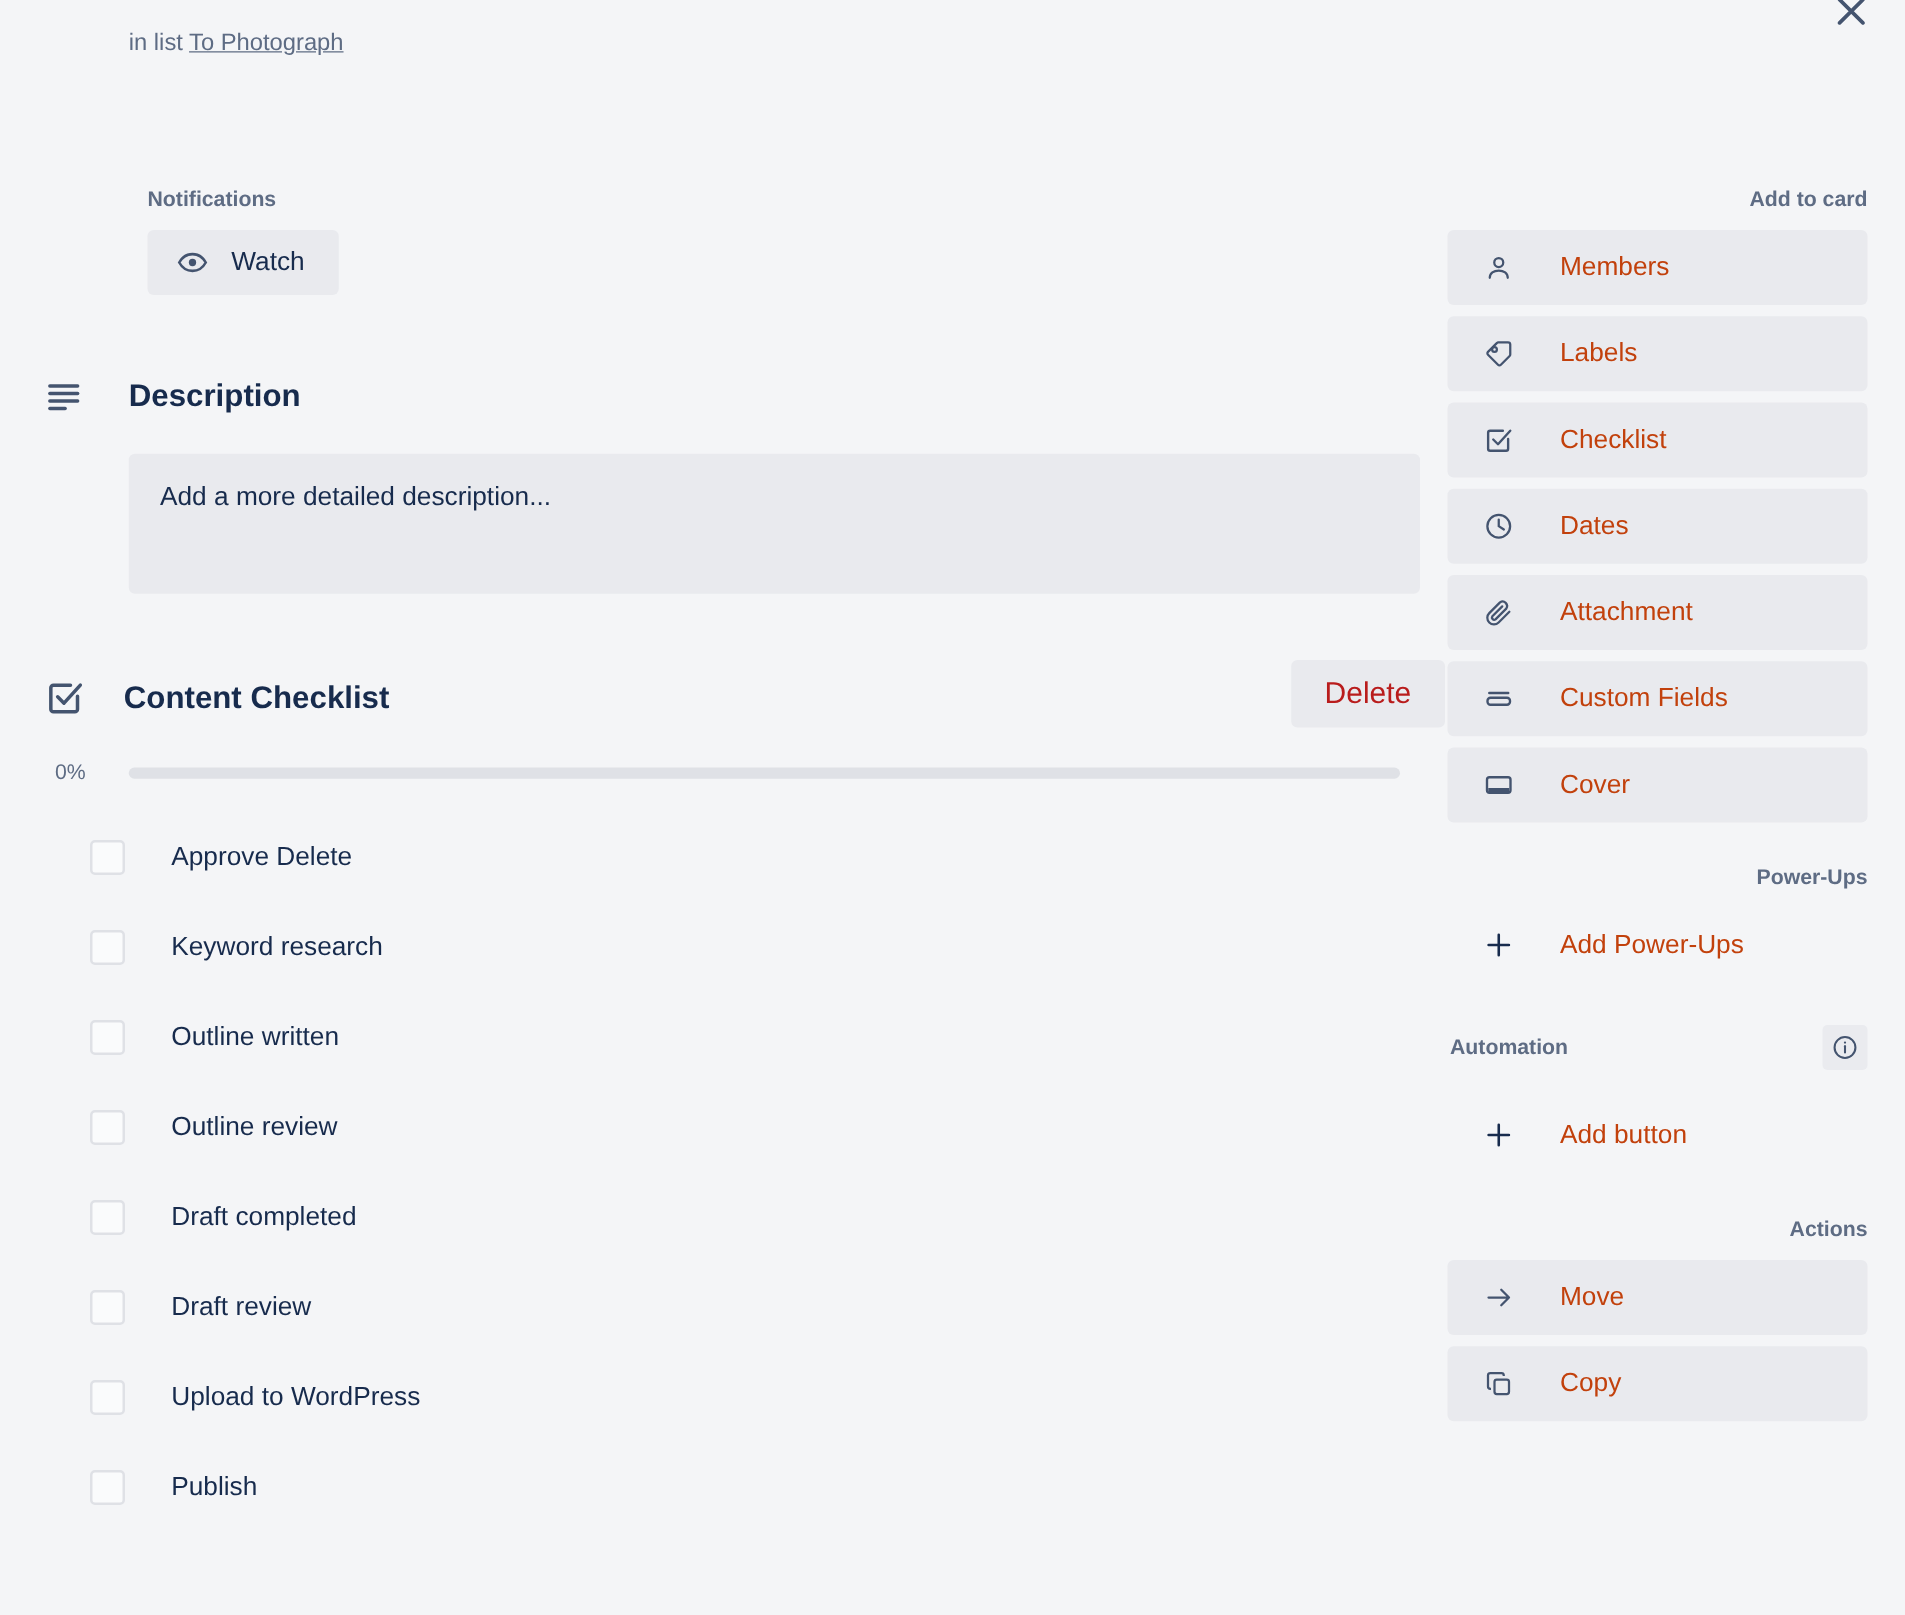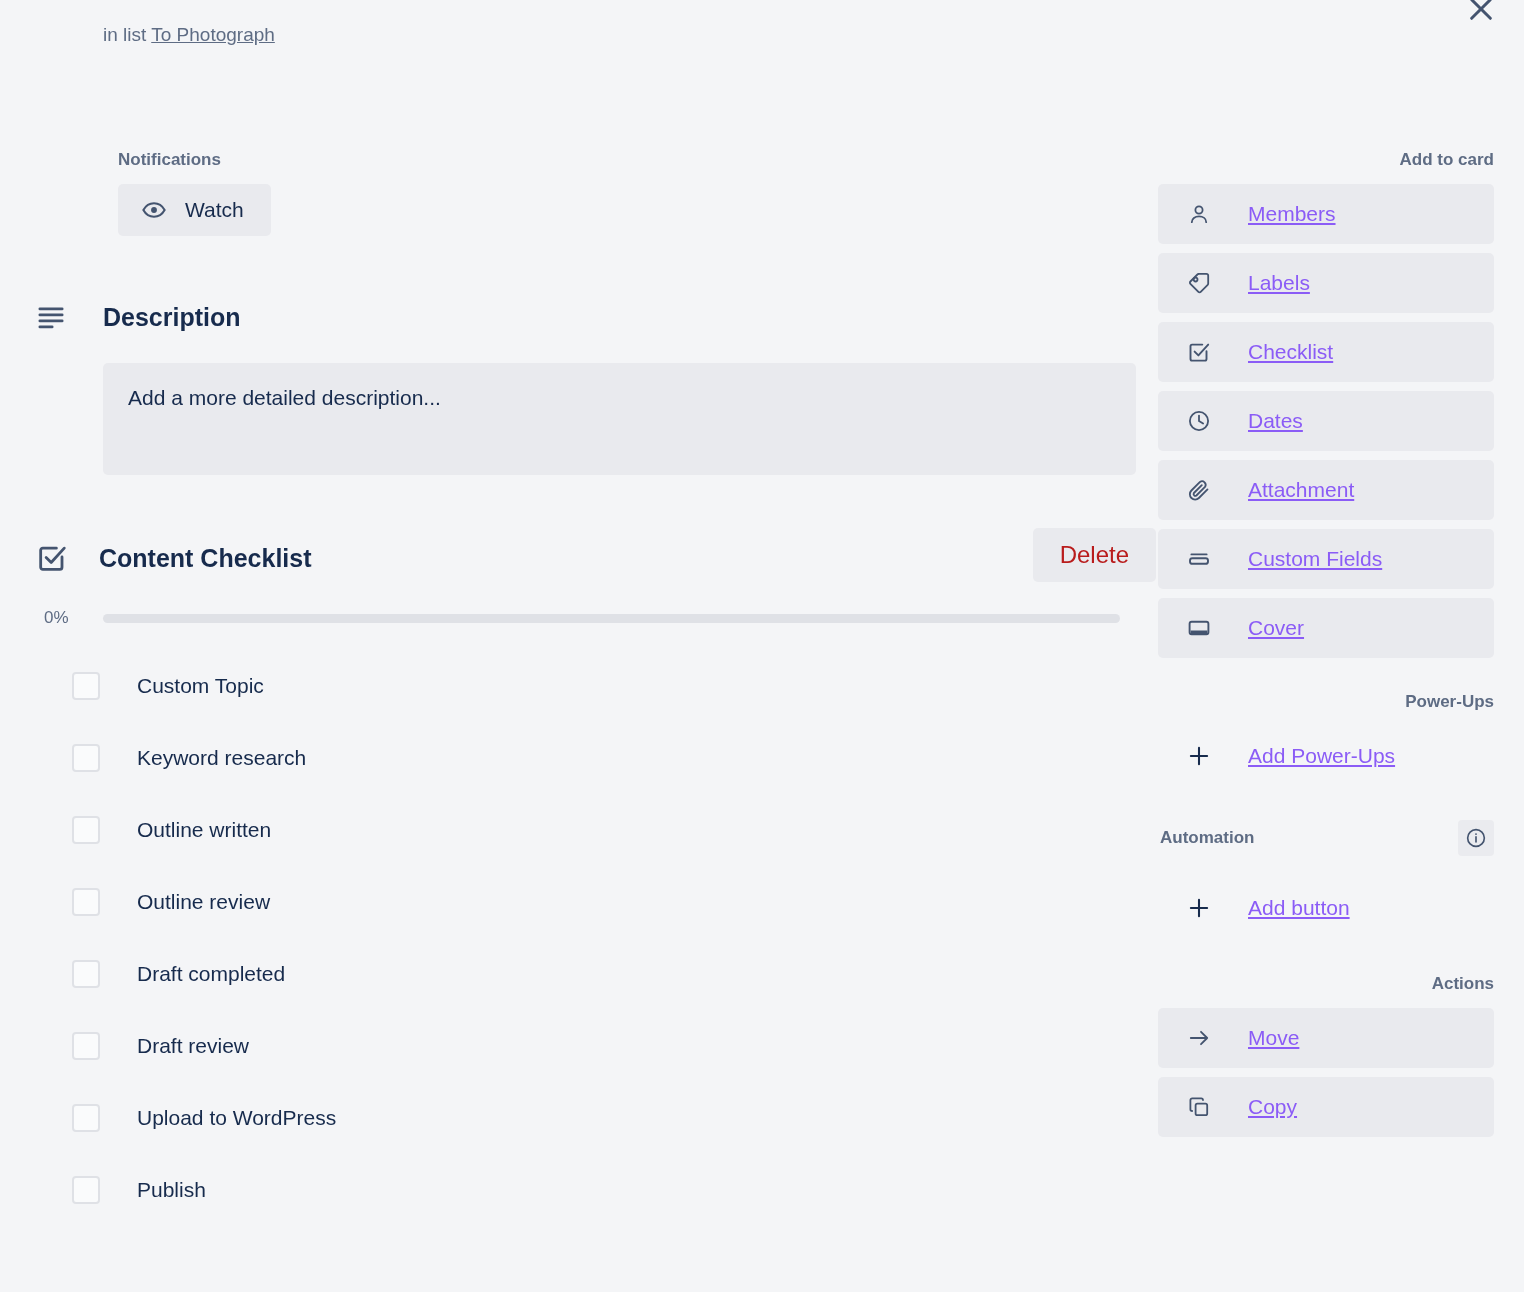--- a/index.html
+++ b/index.html
@@ -245,24 +245,23 @@
     align-items: center;
     width: 336px;
     background: #e9eaee;
     border: none;
     border-radius: 5px;
     height: 60px;
     margin-bottom: 9px;
     padding: 0 0 0 28px;
     font-family: inherit;
     font-size: 21px;
-    color: #8b5cf6;
+    color: #c2410c;
     cursor: pointer;
     text-align: left;
-    text-decoration: underline;
   }
   .side-btn .sicon {
     width: 26px;
     flex: 0 0 26px;
     color: #44546f;
     display: flex;
     align-items: center;
     justify-content: center;
   }
   .side-btn .slabel { padding-left: 36px; }
@@ -335,21 +334,21 @@
     <div class="progress-row">
       <span class="progress-pct">0%</span>
       <span class="progress-track">
         <span class="progress-fill" style="width: 0%;"></span>
       </span>
     </div>
 
     <div class="check-items">
       <div class="check-item">
         <button class="check-box"></button>
-        <span class="check-text">Custom Topic</span>
+        <span class="check-text">Approve Delete</span>
       </div>
       <div class="check-item">
         <button class="check-box"></button>
         <span class="check-text">Keyword research</span>
       </div>
       <div class="check-item">
         <button class="check-box"></button>
         <span class="check-text">Outline written</span>
       </div>
       <div class="check-item">

